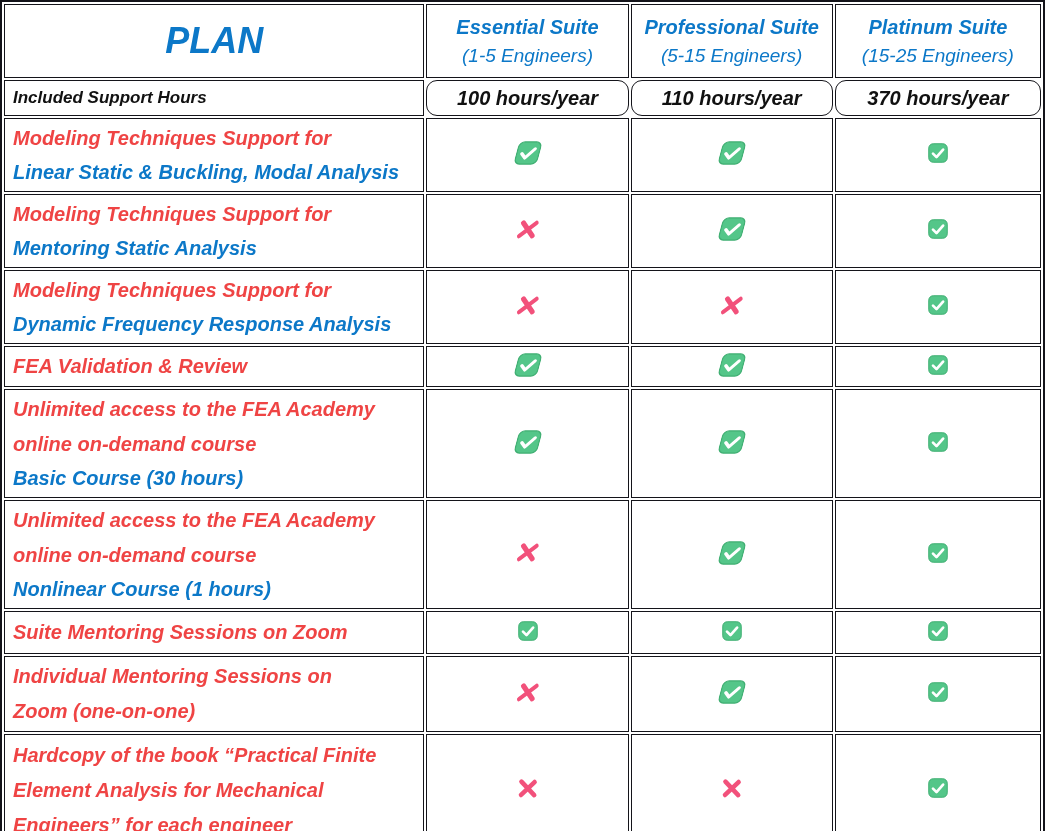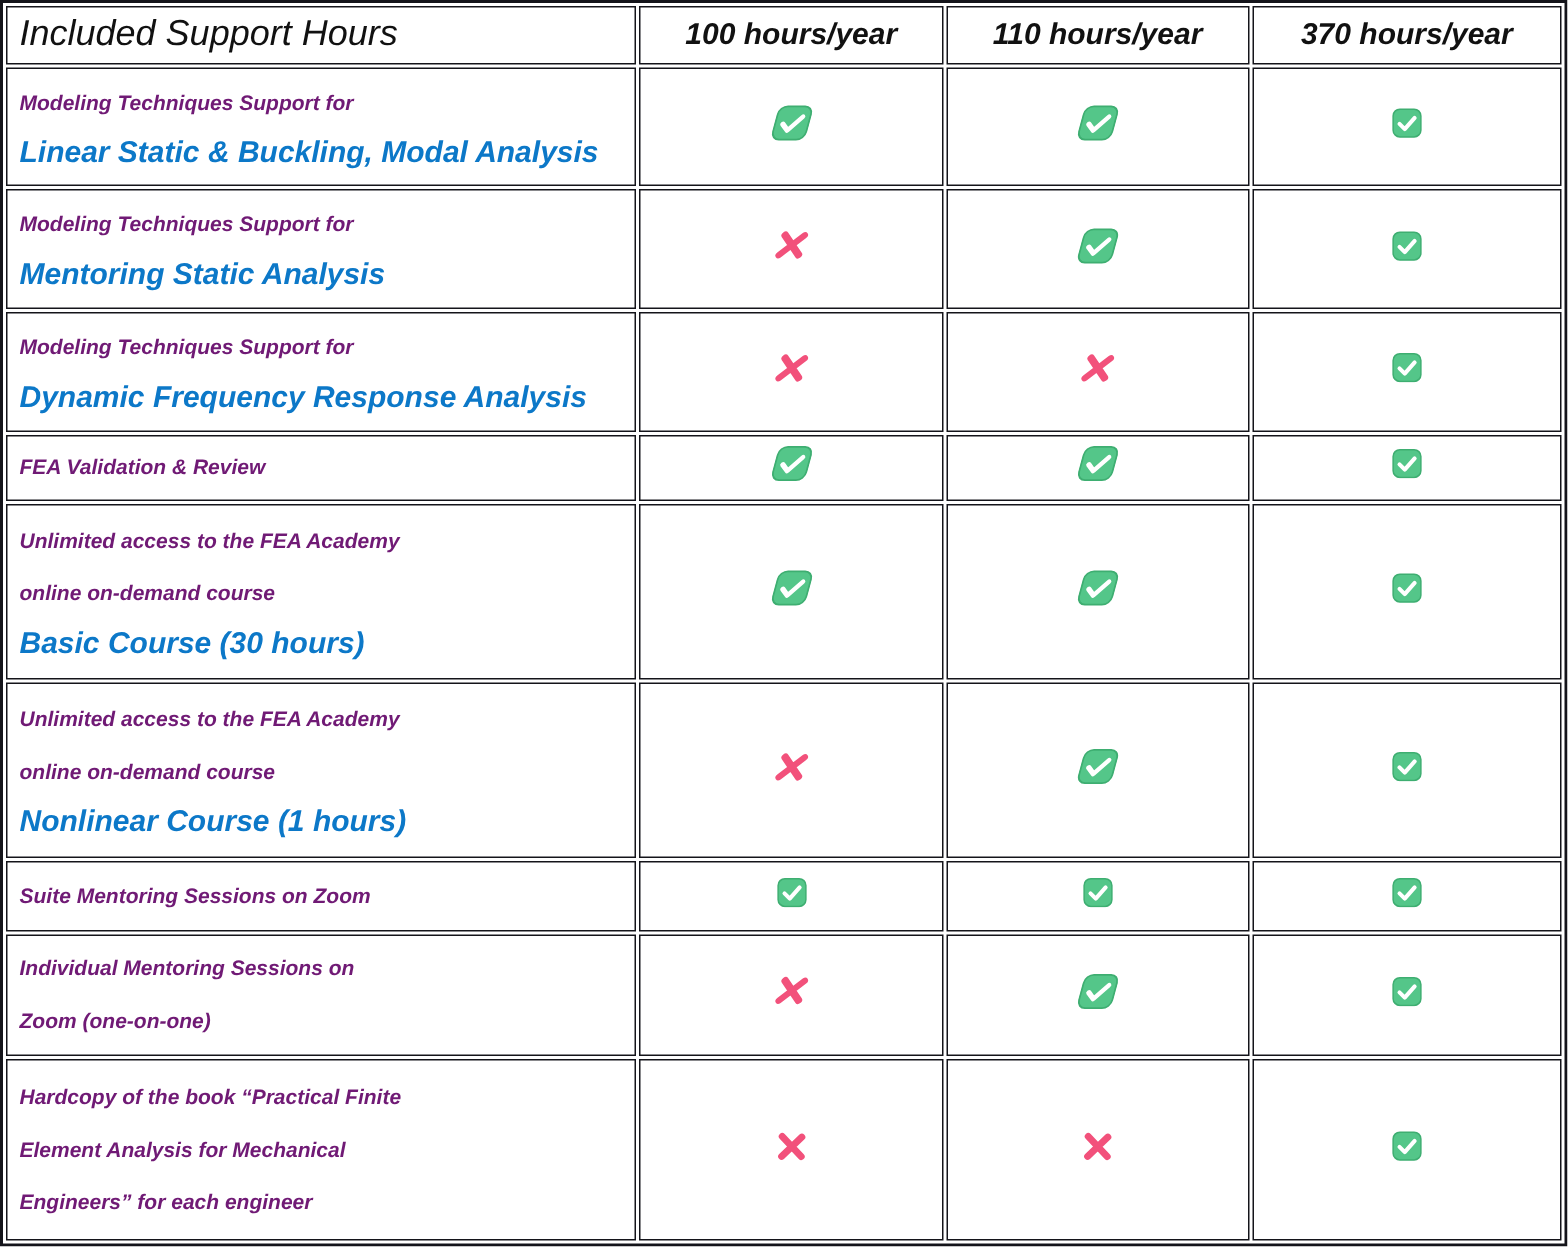--- a/index.html
+++ b/index.html
@@ -59,65 +59,83 @@
     font-weight: 400;
     font-style: italic;
     line-height: 28px;
   }
   .label-cell {
     text-align: left;
     padding: 2px 6px 2px 8px;
   }
   .feature-main {
     display: block;
-    color: #701a75;
-    font-size: 14px;
+    color: #ef4444;
+    font-size: 20px;
     font-weight: 700;
     font-style: italic;
     line-height: 35px;
     white-space: pre-line;
   }
   .feature-sub {
     display: block;
     color: #0C78C8;
     font-size: 20px;
     font-weight: 700;
     font-style: italic;
     line-height: 33px;
     white-space: pre-line;
   }
   .hours-cell {
     text-align: center;
     color: #111111;
     font-size: 20px;
     font-weight: 700;
     font-style: italic;
+    border-radius: 11px;
   }
   .support-label {
     color: #111111;
-    font-size: 24px;
-    font-weight: 400;
+    font-size: 17px;
+    font-weight: 700;
     font-style: italic;
   }
   .icon-cell { text-align: center; }
   .icon { display: inline-block; line-height: 0; }
   .icon.skew { transform: skewX(-15deg); }
 </style>
 </head>
 <body>
 
 <table class="plan-table">
   <colgroup>
     <col class="c0">
       <col class="c1">
       <col class="c2">
       <col class="c3">
   </colgroup>
 
   <tbody>
+      <tr class="h-header">
+    <th>
+      <span class="plan-title">PLAN</span>
+    </th>
+    <th>
+      <div class="suite-title">Essential Suite</div>
+      <div class="suite-subtitle">(1-5 Engineers)</div>
+    </th>
+    <th>
+      <div class="suite-title">Professional Suite</div>
+      <div class="suite-subtitle">(5-15 Engineers)</div>
+    </th>
+    <th>
+      <div class="suite-title">Platinum Suite</div>
+      <div class="suite-subtitle">(15-25 Engineers)</div>
+    </th>
+  </tr>
 
   <tr class="h-support">
     <td class="label-cell">
       <span class="support-label">Included Support Hours</span>
     </td>
     <td class="hours-cell">100 hours/year</td>
     <td class="hours-cell">110 hours/year</td>
     <td class="hours-cell">370 hours/year</td>
   </tr>
 

